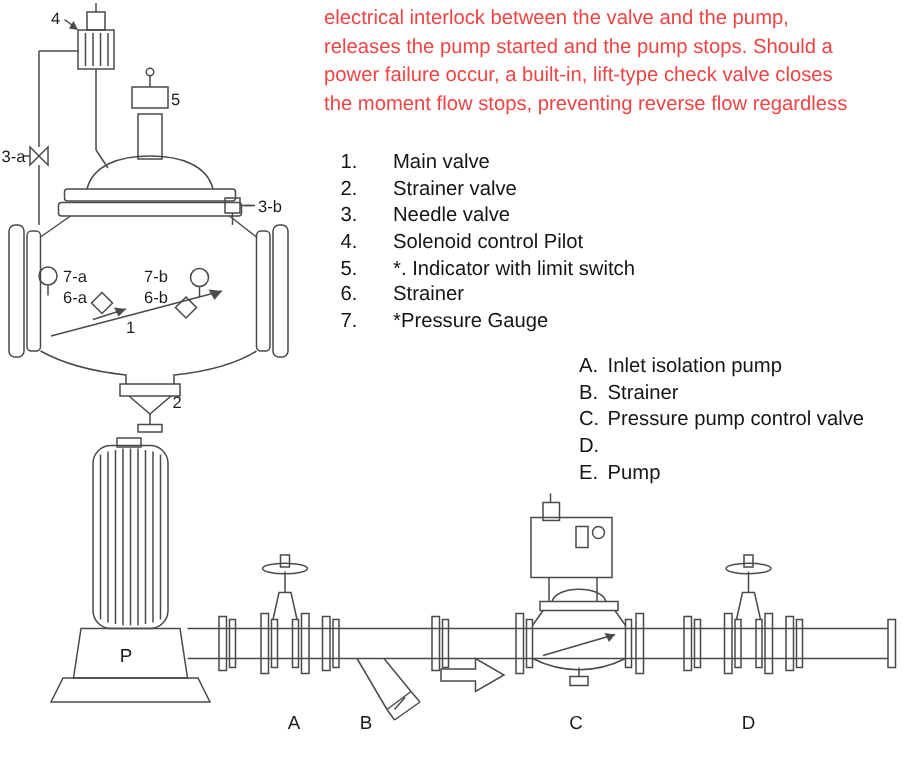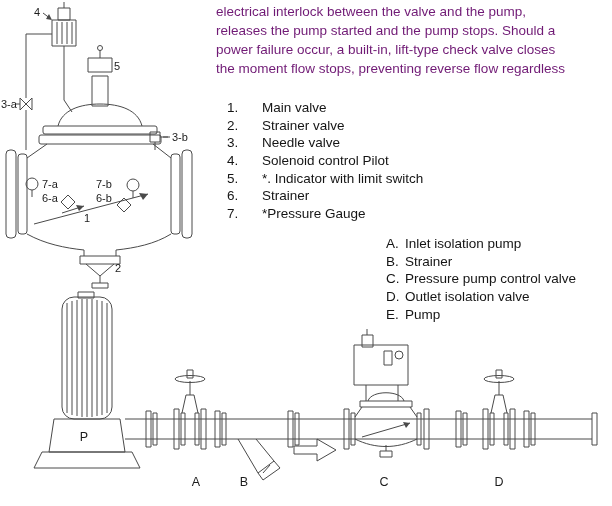--- a/index.html
+++ b/index.html
@@ -2,21 +2,21 @@
 <html><head>
 <meta charset="utf-8">
 <style>
   html,body{margin:0;padding:0;}
   body{
     width:612px;height:506px;background:#ffffff;position:relative;overflow:hidden;
     font-family:"Liberation Sans","DejaVu Sans",sans-serif;color:#111;
   }
   .abs{position:absolute;}
   
-  .desc{left:216px;top:2px;width:396px;font-size:13.5px;line-height:19px;color:#701a75;}
+  .desc{left:216px;top:2px;width:396px;font-size:13.5px;line-height:19px;color:#ef4444;}
   
   .parts{left:227px;top:99px;font-size:13.5px;color:#151515;}
   .parts .row{display:flex;height:17.7px;line-height:17.7px;}
   .parts .n{width:35px;}
   
   .inst{left:386px;top:235px;font-size:13.5px;color:#151515;}
   .inst .row{display:flex;height:17.7px;line-height:17.7px;}
   .inst .n{width:19px;}
   svg{display:block;}
   svg *{vector-effect:non-scaling-stroke;}
@@ -74,21 +74,20 @@
   <div class="row">
     <span class="n">B.</span>
     <span class="l">Strainer</span>
   </div>
   <div class="row">
     <span class="n">C.</span>
     <span class="l">Pressure pump control valve</span>
   </div>
   <div class="row">
     <span class="n">D.</span>
-    <span class="l">Outlet isolation valve</span>
   </div>
   <div class="row">
     <span class="n">E.</span>
     <span class="l">Pump</span>
   </div>
 </div>
 
 <svg class="abs" style="left:0;top:0" width="212" height="292" viewBox="0 0 212 292">
 
   <g class="lw">

